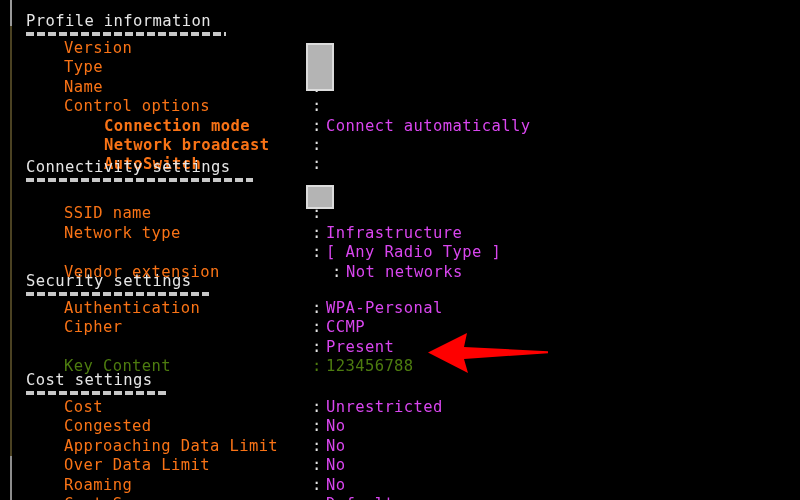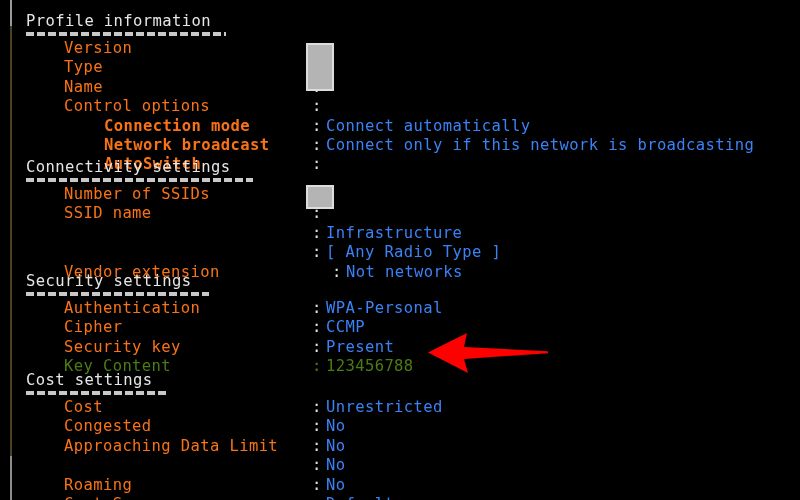--- a/index.html
+++ b/index.html
@@ -99,21 +99,21 @@
     left: 300px;
     top: 0;
     color: #e2e2e2;
   }
   .colon.shift { left: 320px; }
 
   .val {
     position: absolute;
     left: 314px;
     top: 0;
-    color: #3b82f6;
+    color: #d946ef;
     white-space: pre;
   }
   .val.shift { left: 334px; }
 
   .keyline .lbl,
   .keyline .colon,
   .keyline .val {
     color: #4d7c0f;
   }
 
@@ -172,49 +172,48 @@
 
         <div class="row">
           <span class="lbl sub">Connection mode</span>
           <span class="colon">:</span>
           <span class="val">Connect automatically</span>
         </div>
 
         <div class="row">
           <span class="lbl sub">Network broadcast</span>
           <span class="colon">:</span>
-          <span class="val">Connect only if this network is broadcasting</span>
         </div>
 
         <div class="row">
           <span class="lbl sub">AutoSwitch</span>
           <span class="colon">:</span>
         </div>
 
       </div>
     </div>
 
     <div class="section" style="top:158px;">
       <div class="sec-title">Connectivity settings</div>
       <div class="sec-rule" style="width:227px;"></div>
       <div class="rows">
 
         <div class="row">
-          <span class="lbl">Number of SSIDs</span>
           <span class="colon">:</span>
           <span class="val"></span>
         </div>
 
         <div class="row">
           <span class="lbl">SSID name</span>
           <span class="colon">:</span>
           <span class="val"></span>
         </div>
 
         <div class="row">
+          <span class="lbl">Network type</span>
           <span class="colon">:</span>
           <span class="val">Infrastructure</span>
         </div>
 
         <div class="row">
           <span class="colon">:</span>
           <span class="val">[ Any Radio Type ]</span>
         </div>
 
         <div class="row">
@@ -237,21 +236,20 @@
           <span class="val">WPA-Personal</span>
         </div>
 
         <div class="row">
           <span class="lbl">Cipher</span>
           <span class="colon">:</span>
           <span class="val">CCMP</span>
         </div>
 
         <div class="row">
-          <span class="lbl">Security key</span>
           <span class="colon">:</span>
           <span class="val">Present</span>
         </div>
 
         <div class="row keyline">
           <span class="lbl">Key Content</span>
           <span class="colon">:</span>
           <span class="val">123456788</span>
         </div>
 
@@ -275,20 +273,21 @@
           <span class="val">No</span>
         </div>
 
         <div class="row">
           <span class="lbl">Approaching Data Limit</span>
           <span class="colon">:</span>
           <span class="val">No</span>
         </div>
 
         <div class="row">
+          <span class="lbl">Over Data Limit</span>
           <span class="colon">:</span>
           <span class="val">No</span>
         </div>
 
         <div class="row">
           <span class="lbl">Roaming</span>
           <span class="colon">:</span>
           <span class="val">No</span>
         </div>
 

